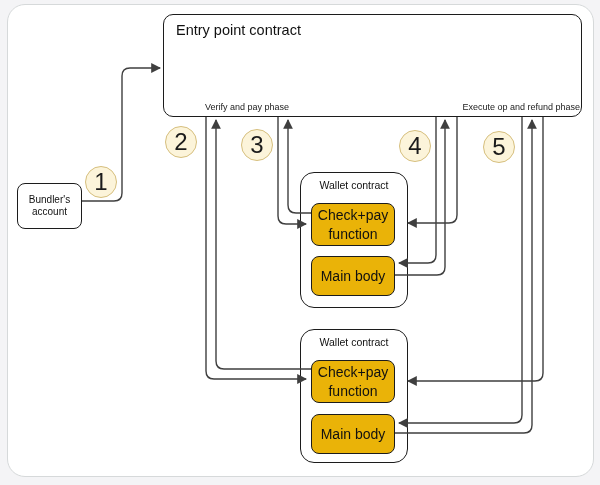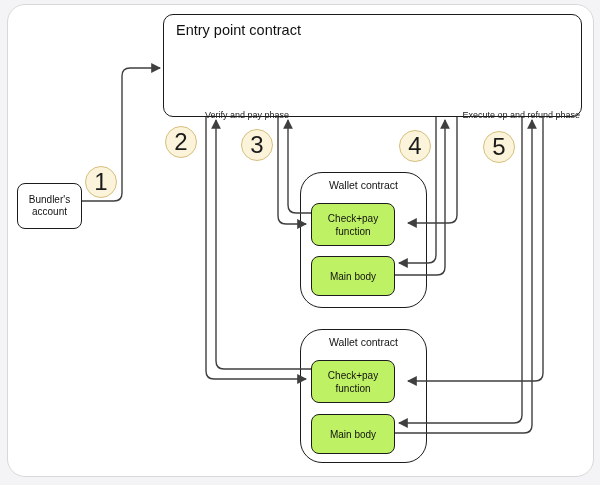--- a/index.html
+++ b/index.html
@@ -35,47 +35,47 @@
     border-radius: 10px;
   }
   .entry-title {
     position: absolute; left: 12px; top: 7px;
     font-size: 14.5px; color: #111;
     white-space: nowrap;
   }
   .phase-label {
     position: absolute;
     font-size: 9px; color: #222;
-    text-align: center; white-space: nowrap; margin-top: 8px;
+    text-align: center; white-space: nowrap;
   }
   .phase-verify { left: 158px; width: 178px; top: 102px; }
   .phase-execute { left: 398px; width: 182px; top: 102px; text-align: right; }
   .bundler-box {
     left: 17px; top: 183px; width: 65px; height: 46px;
     border-radius: 8px;
     display: flex; align-items: center; justify-content: center;
     text-align: center; font-size: 10px; line-height: 1.25; color: #111;
     padding: 2px;
   }
   .wallet-box {
-    width: 127px; border-radius: 22px; padding-left: 32px;
+    width: 108px; border-radius: 14px; padding-left: 32px;
   }
   .wallet-top { left: 300px; top: 172px; height: 136px; }
   .wallet-bottom { left: 300px; top: 329px; height: 134px; }
   .wallet-title {
     position: absolute; left: 0; top: 6px; width: 100%;
     text-align: center; font-size: 10.5px; color: #111;
     white-space: nowrap;
   }
   .inner-box {
     position: absolute; left: 10px; width: 84px;
-    background: #bef264; border: 1.4px solid var(--box-border);
+    background: #eab308; border: 1.4px solid var(--box-border);
     border-radius: 8px;
     display: flex; align-items: center; justify-content: center;
-    text-align: center; font-size: 10px; line-height: 1.3; color: #111;
+    text-align: center; font-size: 14px; line-height: 1.3; color: #111;
   }
   .checkpay { top: 30px; height: 43px; }
   .mainbody-top { top: 83px; height: 40px; }
   .mainbody-bottom { top: 84px; height: 40px; }
   .step-circle {
     position: absolute; width: 32px; height: 32px;
     border-radius: 50%;
     background: var(--step-circle-fill);
     border: 1.3px solid var(--step-circle-stroke);
     display: flex; align-items: center; justify-content: center;

